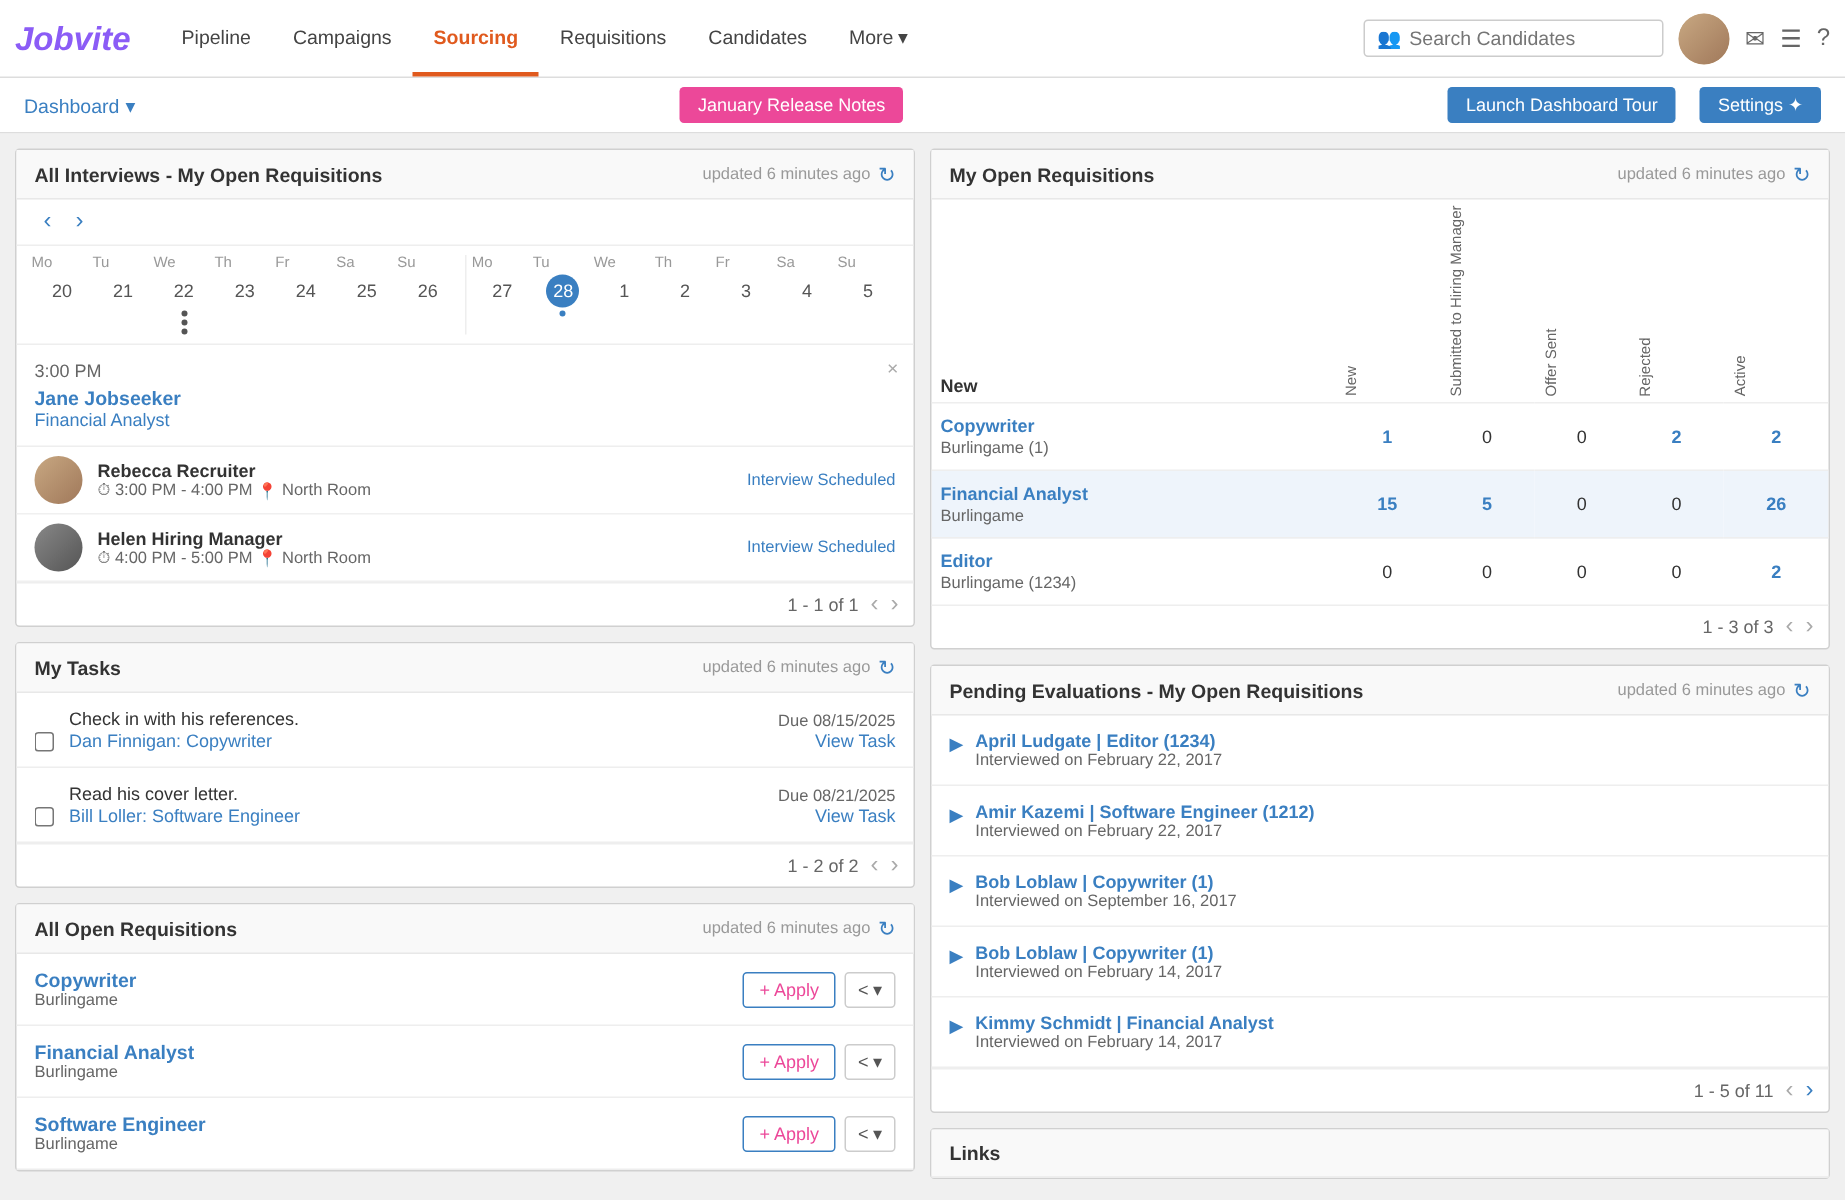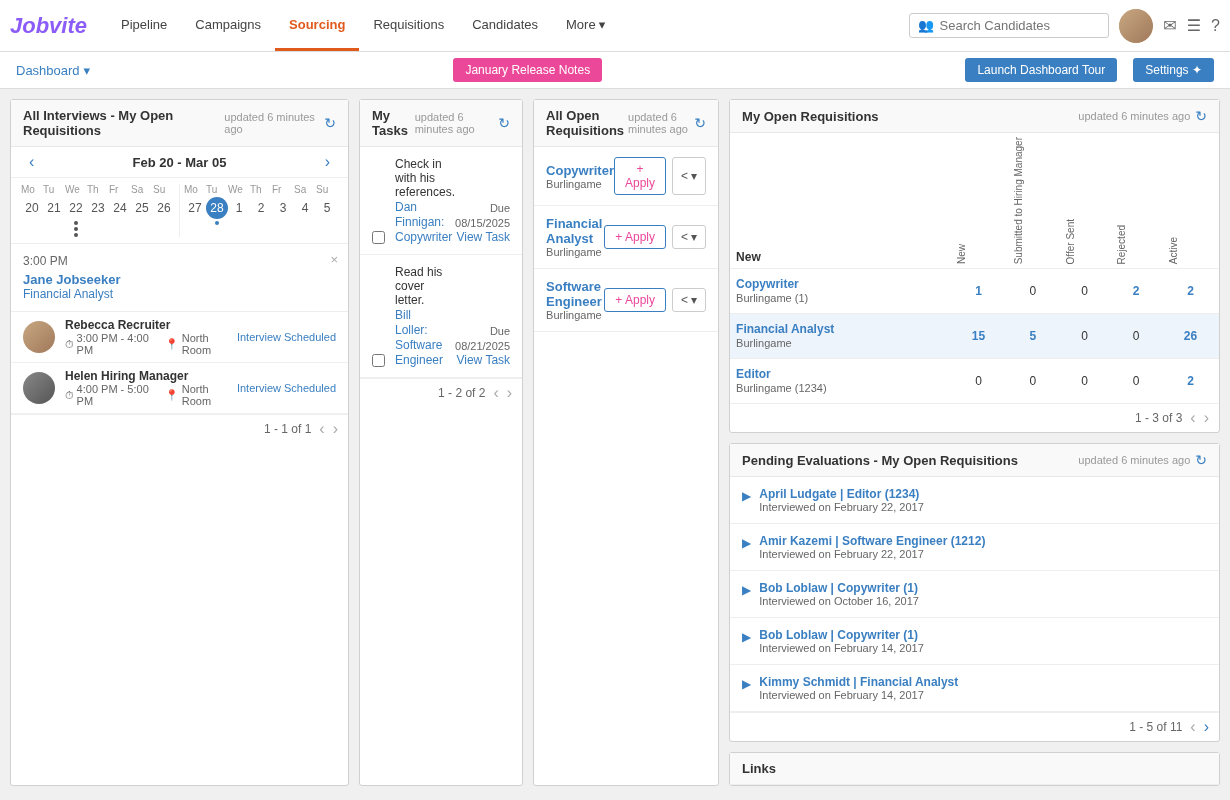--- a/index.html
+++ b/index.html
@@ -50,21 +50,21 @@
       background: #3a7fc1; color: #fff; border: none; border-radius: 3px;
       padding: 5px 12px; font-size: 12px; cursor: pointer;
     }
     .settings-btn {
       background: #3a7fc1; color: #fff; border: none; border-radius: 3px;
       padding: 5px 12px; font-size: 12px; cursor: pointer; margin-left: 8px;
     }
 
     
     .content { display: flex; padding: 10px; gap: 10px; background: #f0f0f0; }
-    .col-left { flex: 0 0 600px; display: flex; flex-direction: row; gap: 10px; }
+    .col-left { flex: 0 0 600px; display: flex; flex-direction: column; gap: 10px; }
     .col-right { flex: 1; display: flex; flex-direction: column; gap: 10px; }
 
     
     .panel {
       background: #fff; border: 1px solid #d0d0d0; border-radius: 3px;
     }
     .panel-header {
       display: flex; align-items: center; padding: 8px 12px;
       border-bottom: 1px solid #e8e8e8; background: #f9f9f9;
     }
@@ -223,21 +223,20 @@
       <div class="panel-header">
         <span class="panel-title">All Interviews - My Open Requisitions</span>
         <div class="panel-meta">
           <span>updated 6 minutes ago</span>
           <span class="refresh-icon">↻</span>
         </div>
       </div>
 
       <div class="cal-nav">
         <span class="cal-nav-btn">‹</span>
-        <span class="cal-date-range">Feb 20 - Mar 05</span>
         <span class="cal-nav-btn">›</span>
       </div>
 
       <div class="cal-grid">
 
         <div class="cal-week">
           <div class="cal-day">
             <div class="cal-day-name">Mo</div>
             <div class="cal-day-num">20</div>
           </div>
@@ -537,21 +536,21 @@
           </div>
           <div class="eval-date">Interviewed on February 22, 2017</div>
         </div>
       </div>
       <div class="eval-row">
         <span class="eval-chevron">▶</span>
         <div class="eval-info">
           <div class="eval-name">
             <a>Bob Loblaw | Copywriter (1)</a>
           </div>
-          <div class="eval-date">Interviewed on October 16, 2017</div>
+          <div class="eval-date">Interviewed on September 16, 2017</div>
         </div>
       </div>
       <div class="eval-row">
         <span class="eval-chevron">▶</span>
         <div class="eval-info">
           <div class="eval-name">
             <a>Bob Loblaw | Copywriter (1)</a>
           </div>
           <div class="eval-date">Interviewed on February 14, 2017</div>
         </div>

